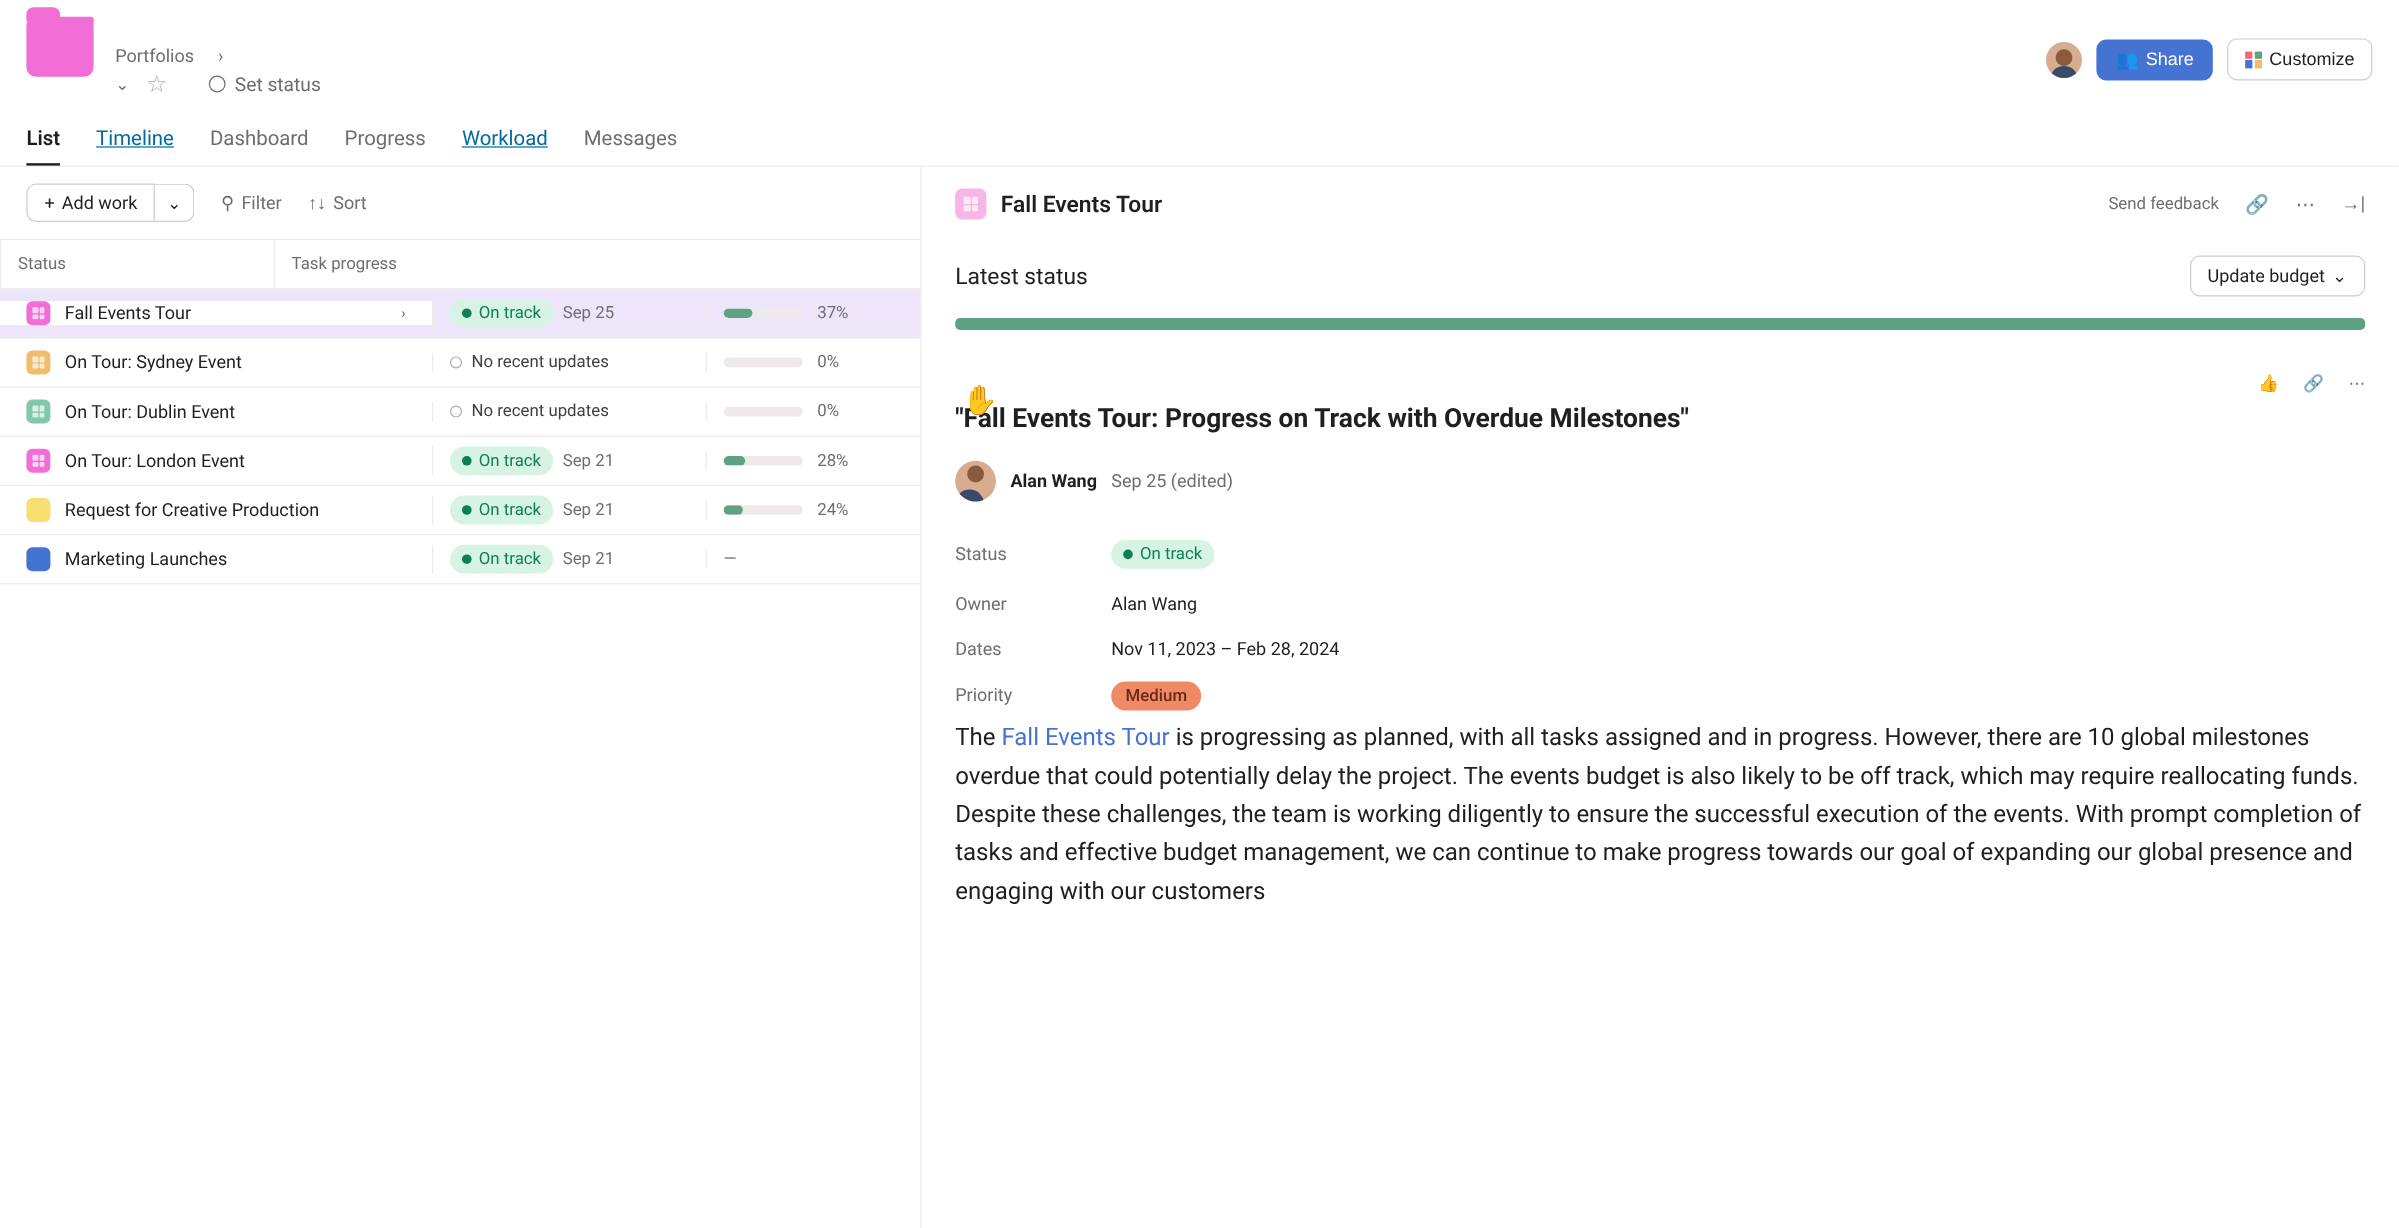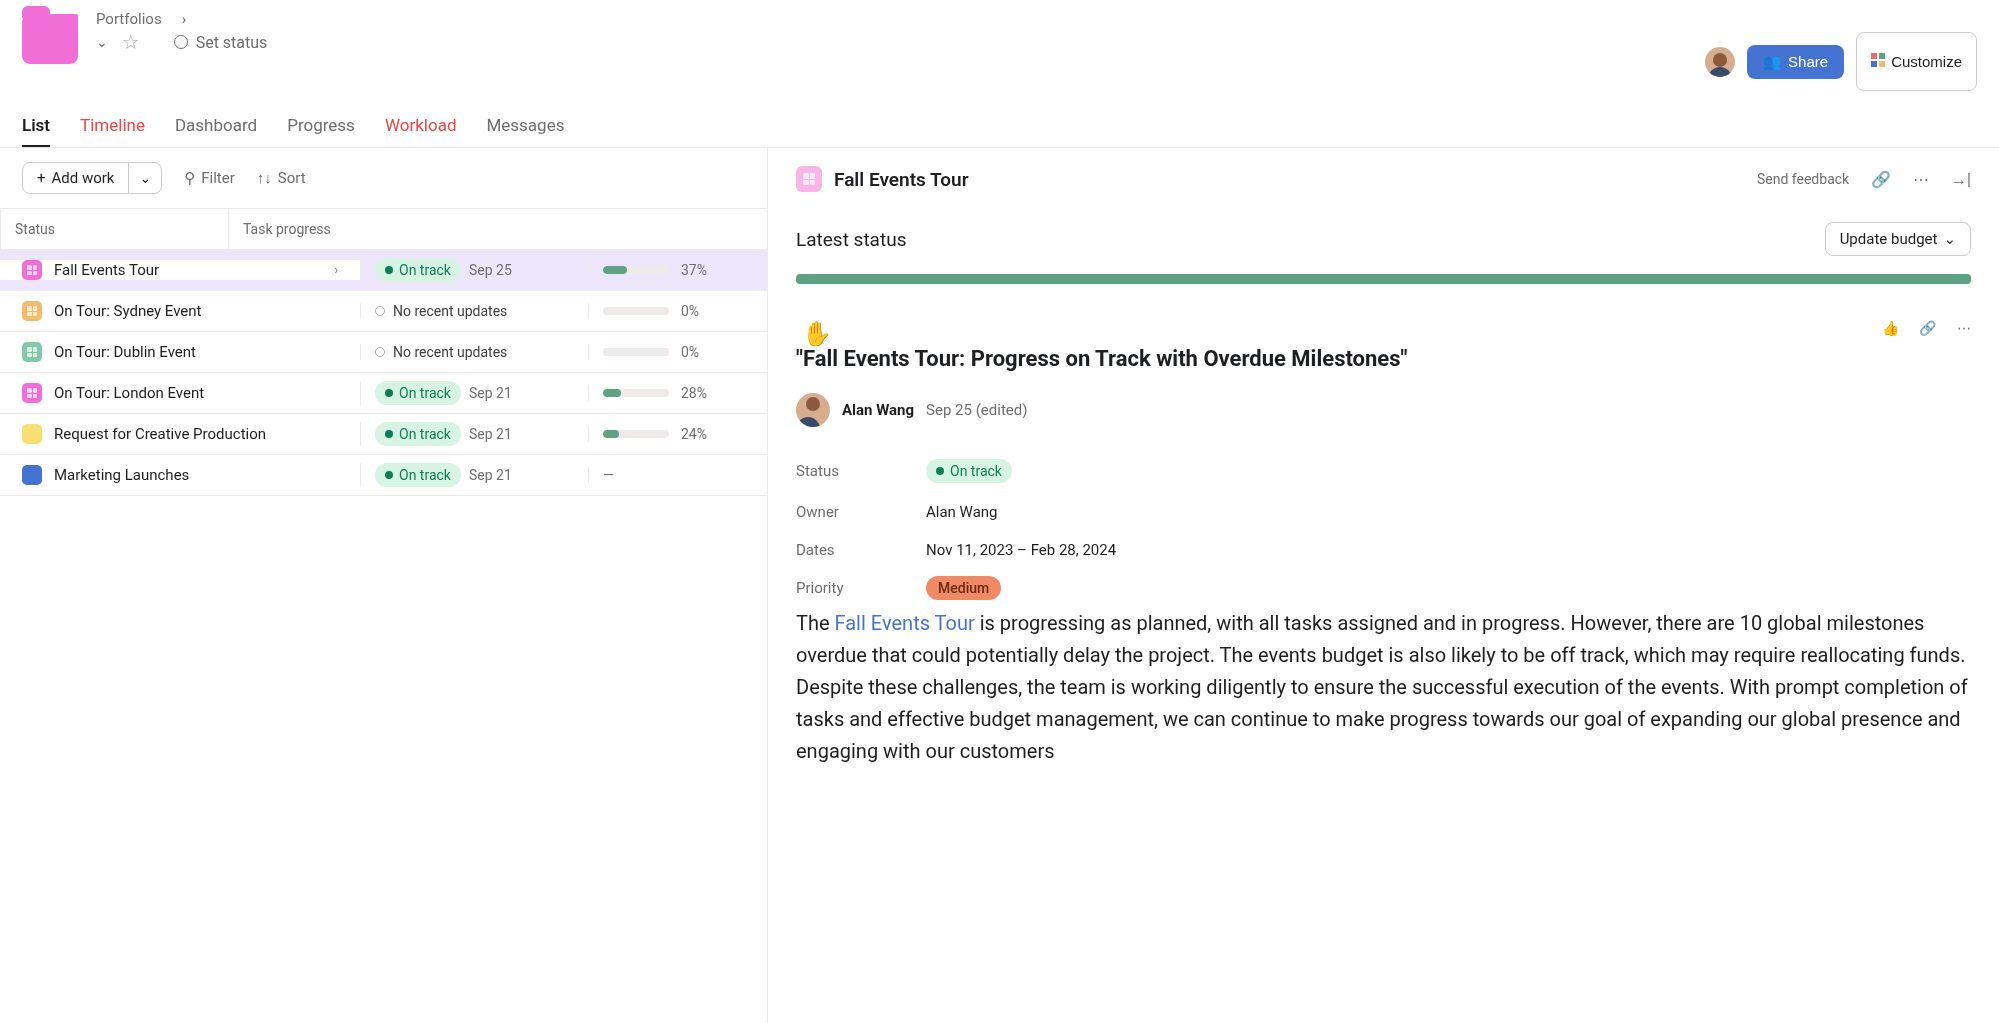--- a/index.html
+++ b/index.html
@@ -2,42 +2,42 @@
 <html><head>
 <meta charset="utf-8">
 <style>
 * { box-sizing: border-box; margin: 0; padding: 0; }
 body { font-family: -apple-system, BlinkMacSystemFont, "Segoe UI", Roboto, Helvetica, Arial, sans-serif; background: #fff; color: #1e1f21; font-size: 14px; }
 
 .header { padding: 10px 22px 0 22px; display: flex; align-items: flex-start; }
 .portfolio-icon { width: 56px; height: 50px; background: #f06ed6; border-radius: 8px 2px 8px 8px; position: relative; margin-right: 18px; margin-top: 4px;}
 .portfolio-icon::before { content:""; position:absolute; top:-8px; left:0; width:28px; height:12px; background:#f06ed6; border-radius:6px 6px 0 0;}
 .header-main { flex:1; }
-.breadcrumb { display:flex; align-items:flex-end; gap:20px; color:#6d6e6f; font-size:15px; }
+.breadcrumb { display:flex; align-items:flex-end; gap:20px; color:#6d6e6f; font-size:15px;margin-top:28px; }
 .breadcrumb .chev { color:#6d6e6f; }
 .title-row { display:flex; align-items:center; gap:14px; margin-top:2px;}
 .page-title { font-size:25px; font-weight:600; }
 .caret-down { color:#6d6e6f; font-size:14px;}
 .star { color:#afabac; font-size:20px;}
 .set-status { display:flex; align-items:center; gap:8px; color:#6d6e6f; font-size:16px; margin-left:20px;}
 .set-status-circle { width:14px; height:14px; border:1.5px solid #6d6e6f; border-radius:50%;}
 
 .header-right { display:flex; align-items:center; gap:12px; margin-top:22px;}
 .avatar { width:30px; height:30px; border-radius:50%; background:#d6ad8f; display:flex; align-items:center; justify-content:center; overflow:hidden; position:relative;}
 .avatar-face { width:14px; height:14px; background:#8b5a3c; border-radius:50%; position:relative; top:-2px;}
 .avatar-body { position:absolute; bottom:-4px; width:24px; height:14px; background:#3a4a6a; border-radius:12px 12px 0 0;}
 .share-btn { background:#4573d2; color:#fff; border:none; border-radius:8px; padding:8px 16px; font-size:15px; font-weight:500; display:flex; align-items:center; gap:6px; cursor:pointer;}
-.customize-btn { background:#fff; border:1px solid #cfcbcb; border-radius:8px; padding:20px 14px; font-size:15px; color:#1e1f21; display:flex; gap:6px; cursor:pointer;}
+.customize-btn { background:#fff; border:1px solid #cfcbcb; border-radius:8px; padding:8px 14px; font-size:15px; color:#1e1f21; display:flex; align-items:center; gap:6px; cursor:pointer;}
 .grid-icon { width:14px; height:14px; display:inline-grid; grid-template-columns:1fr 1fr; grid-template-rows:1fr 1fr; gap:1.5px;}
 .grid-icon span:nth-child(1){background:#f06a6a;} .grid-icon span:nth-child(2){background:#5da283;} .grid-icon span:nth-child(3){background:#4573d2;} .grid-icon span:nth-child(4){background:#f1bd6c;}
 
 .tabs { display:flex; gap:30px; padding:0 22px; border-bottom:1px solid #edeae9; margin-top:14px;}
 .tab { padding:10px 0; font-size:17px; color:#6d6e6f; cursor:pointer; border-bottom:2px solid transparent;}
 .tab.active { color:#1e1f21; font-weight:600; border-bottom-color:#1e1f21;}
-.tab.faded { color:#ef4444;}
+.tab.faded { color:#0369a1;text-decoration:underline;}
 
 .content { display:flex; height:calc(100vh - 130px);}
 .left { width:768px; border-right:1px solid #edeae9; display:flex; flex-direction:column;}
 .right { flex:1; padding:18px 28px; overflow-y:auto;}
 
 .toolbar { display:flex; align-items:center; gap:22px; padding:14px 22px;}
 .add-work { display:flex; align-items:stretch;}
 .add-work-main { border:1px solid #cfcbcb; border-radius:8px 0 0 8px; padding:6px 14px; display:flex; align-items:center; gap:6px; font-size:15px; cursor:pointer;}
 .add-work-caret { border:1px solid #cfcbcb; border-left:none; border-radius:0 8px 8px 0; padding:6px 10px; cursor:pointer; display:flex; align-items:center;}
 .filter-btn, .sort-btn { display:flex; align-items:center; gap:6px; color:#6d6e6f; font-size:15px; cursor:pointer;}

